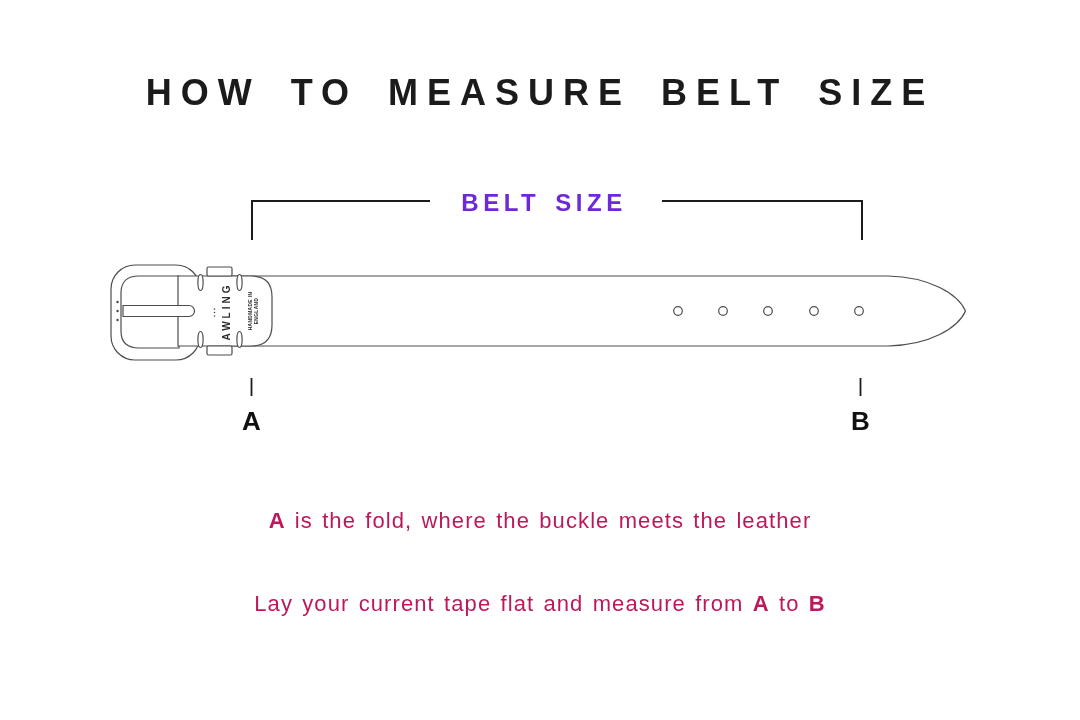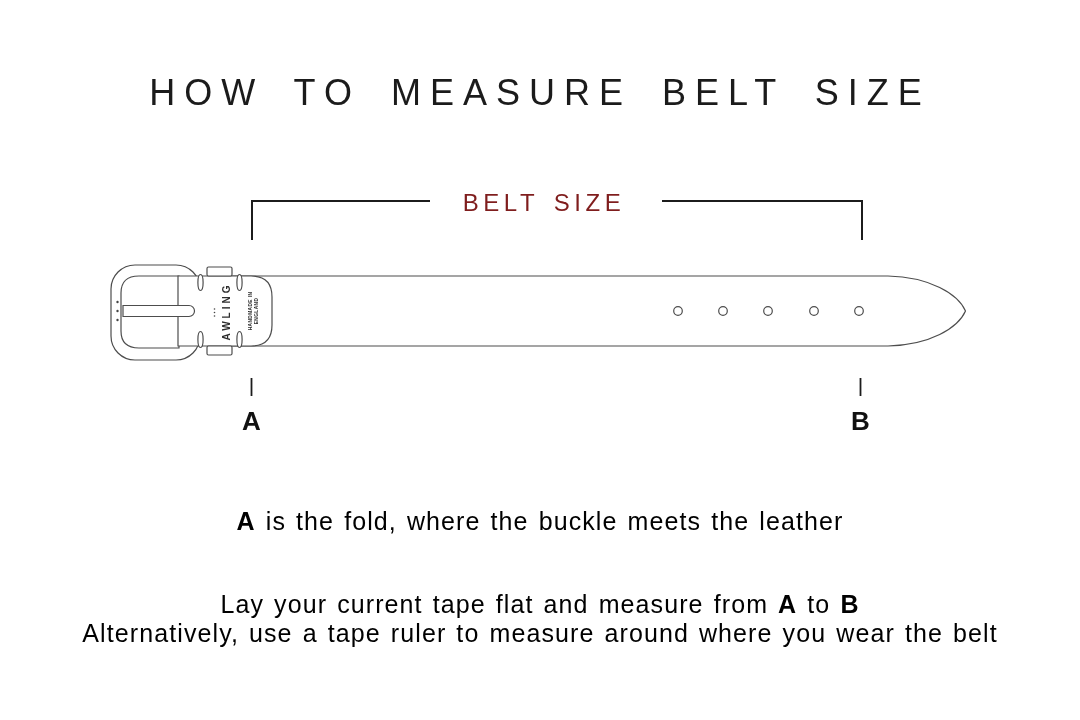--- a/index.html
+++ b/index.html
@@ -6,40 +6,40 @@
   body{
     width:1080px;height:720px;position:relative;overflow:hidden;
     background:#ffffff;
     font-family:"Liberation Sans", sans-serif;
     color:#1b1b1b;
   }
   .abs{position:absolute;}
   .center{text-align:center;}
   .title{
     left:0;right:0;top:72px;
-    font-size:36px;font-weight:400;
+    font-size:36px;font-weight:700;
     letter-spacing:9px;word-spacing:11px;
     color:#1b1b1b;
   }
   .measure-label{
     left:8px;right:0;top:189px;
-    font-size:24px;font-weight:400;letter-spacing:4.5px;word-spacing:4px;
-    color:#7f1d1d;
+    font-size:24px;font-weight:700;letter-spacing:4.5px;word-spacing:4px;
+    color:#6d28d9;
   }
   .marker{
     top:406px;width:60px;
     font-size:26px;font-weight:700;letter-spacing:1px;
     color:#111;
   }
   .marker-a{left:222px;}
   .marker-b{left:831px;}
   .caption{
     left:0;right:0;
-    font-size:25px;line-height:28.5px;letter-spacing:1.1px;word-spacing:2px;
-    color:#000000;font-weight:400;
+    font-size:22px;line-height:28.5px;letter-spacing:1.1px;word-spacing:2px;
+    color:#be185d;font-weight:400;
   }
   .caption p{margin:0;}
   .caption-1{top:507px;}
   .caption-2{top:590px;}
   .b{font-weight:700;}
   svg{display:block;}
   .belt-line{stroke:#4d4d4d;stroke-width:1.2;fill:#ffffff;}
   .belt-line-open{stroke:#4d4d4d;stroke-width:1.2;fill:none;}
   .bracket{stroke:#1c1c1c;stroke-width:2;fill:none;}
   .tick{stroke:#1c1c1c;stroke-width:1.8;fill:none;}
@@ -120,14 +120,13 @@
 </div>
 
 <div class="abs center marker marker-a">A</div>
 <div class="abs center marker marker-b">B</div>
 
 <div class="abs center caption caption-1">
   <p><span class="b">A</span><span> is the fold, where the buckle meets the leather</span></p>
 </div>
 <div class="abs center caption caption-2">
   <p><span>Lay your current tape flat and measure from </span><span class="b">A</span><span> to </span><span class="b">B</span></p>
-  <p><span>Alternatively, use a tape ruler to measure around where you wear the belt</span></p>
 </div>
 
 </body></html>

